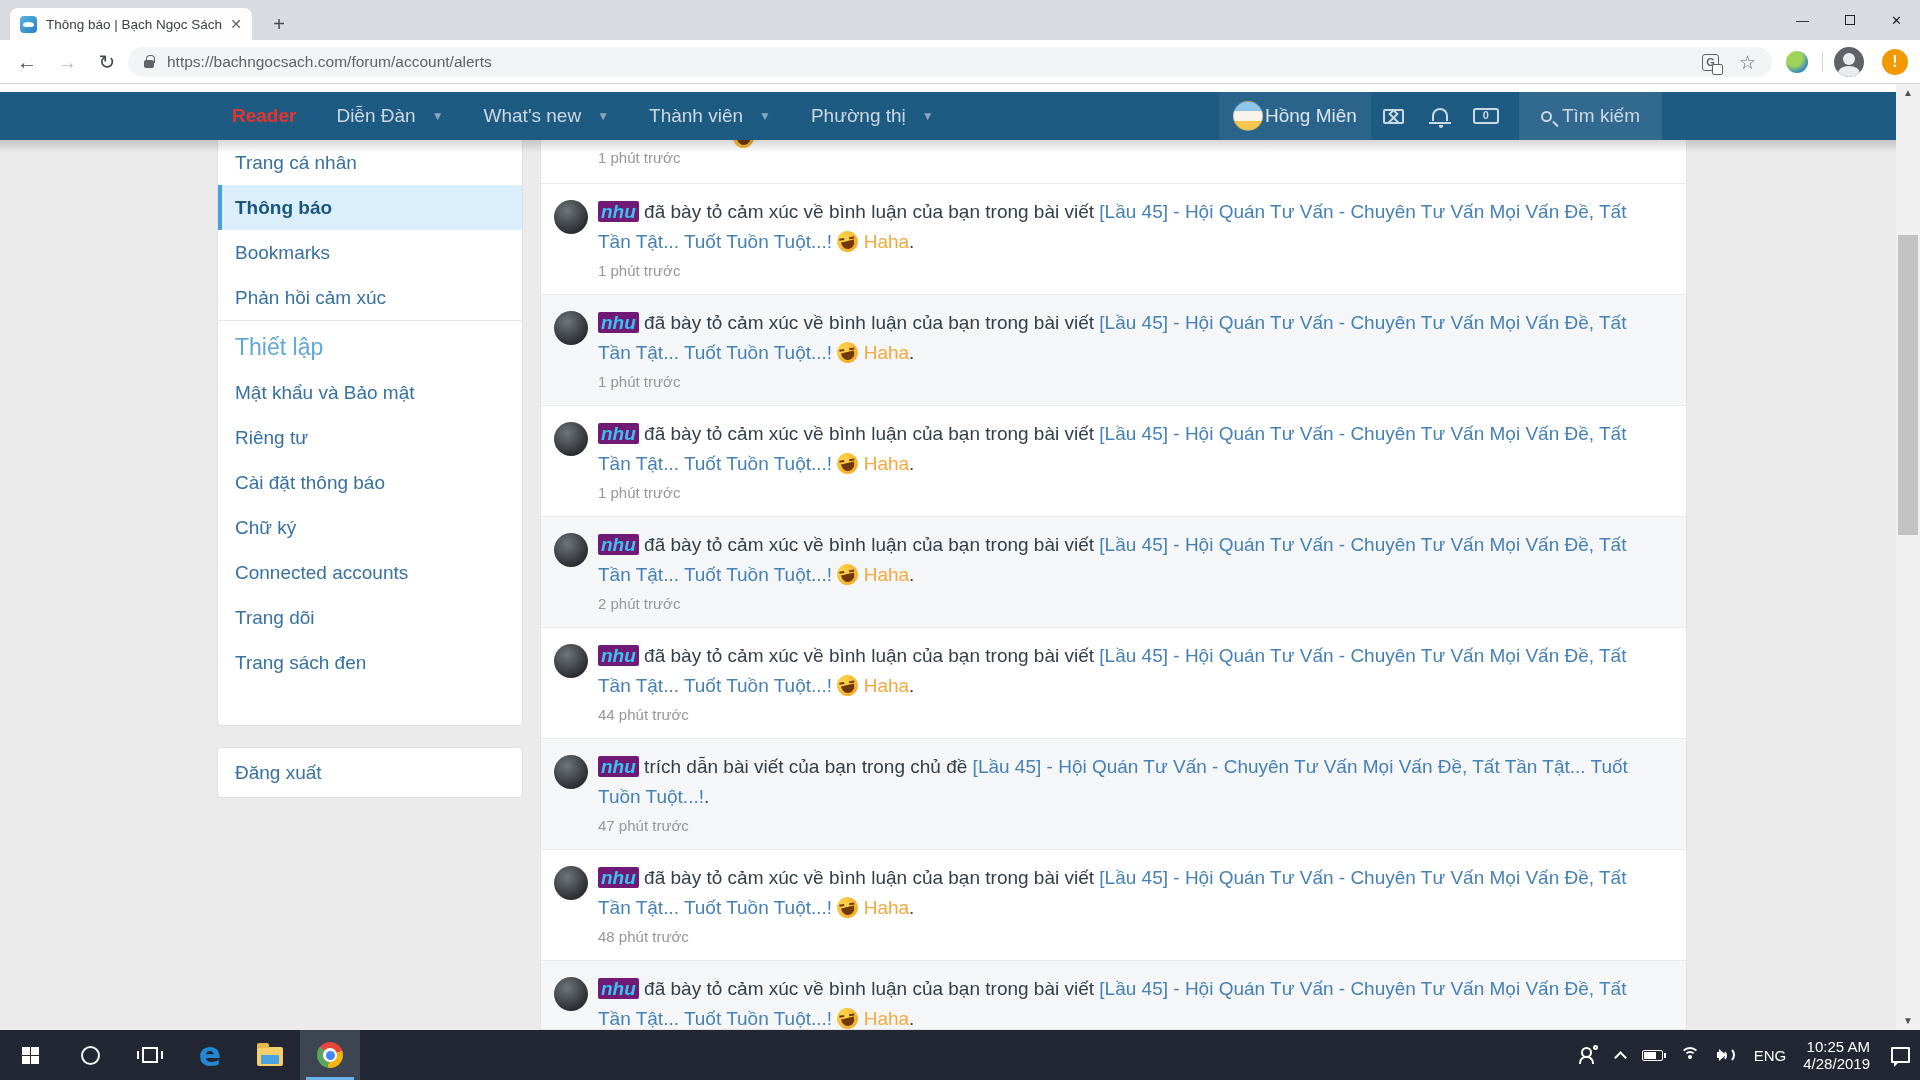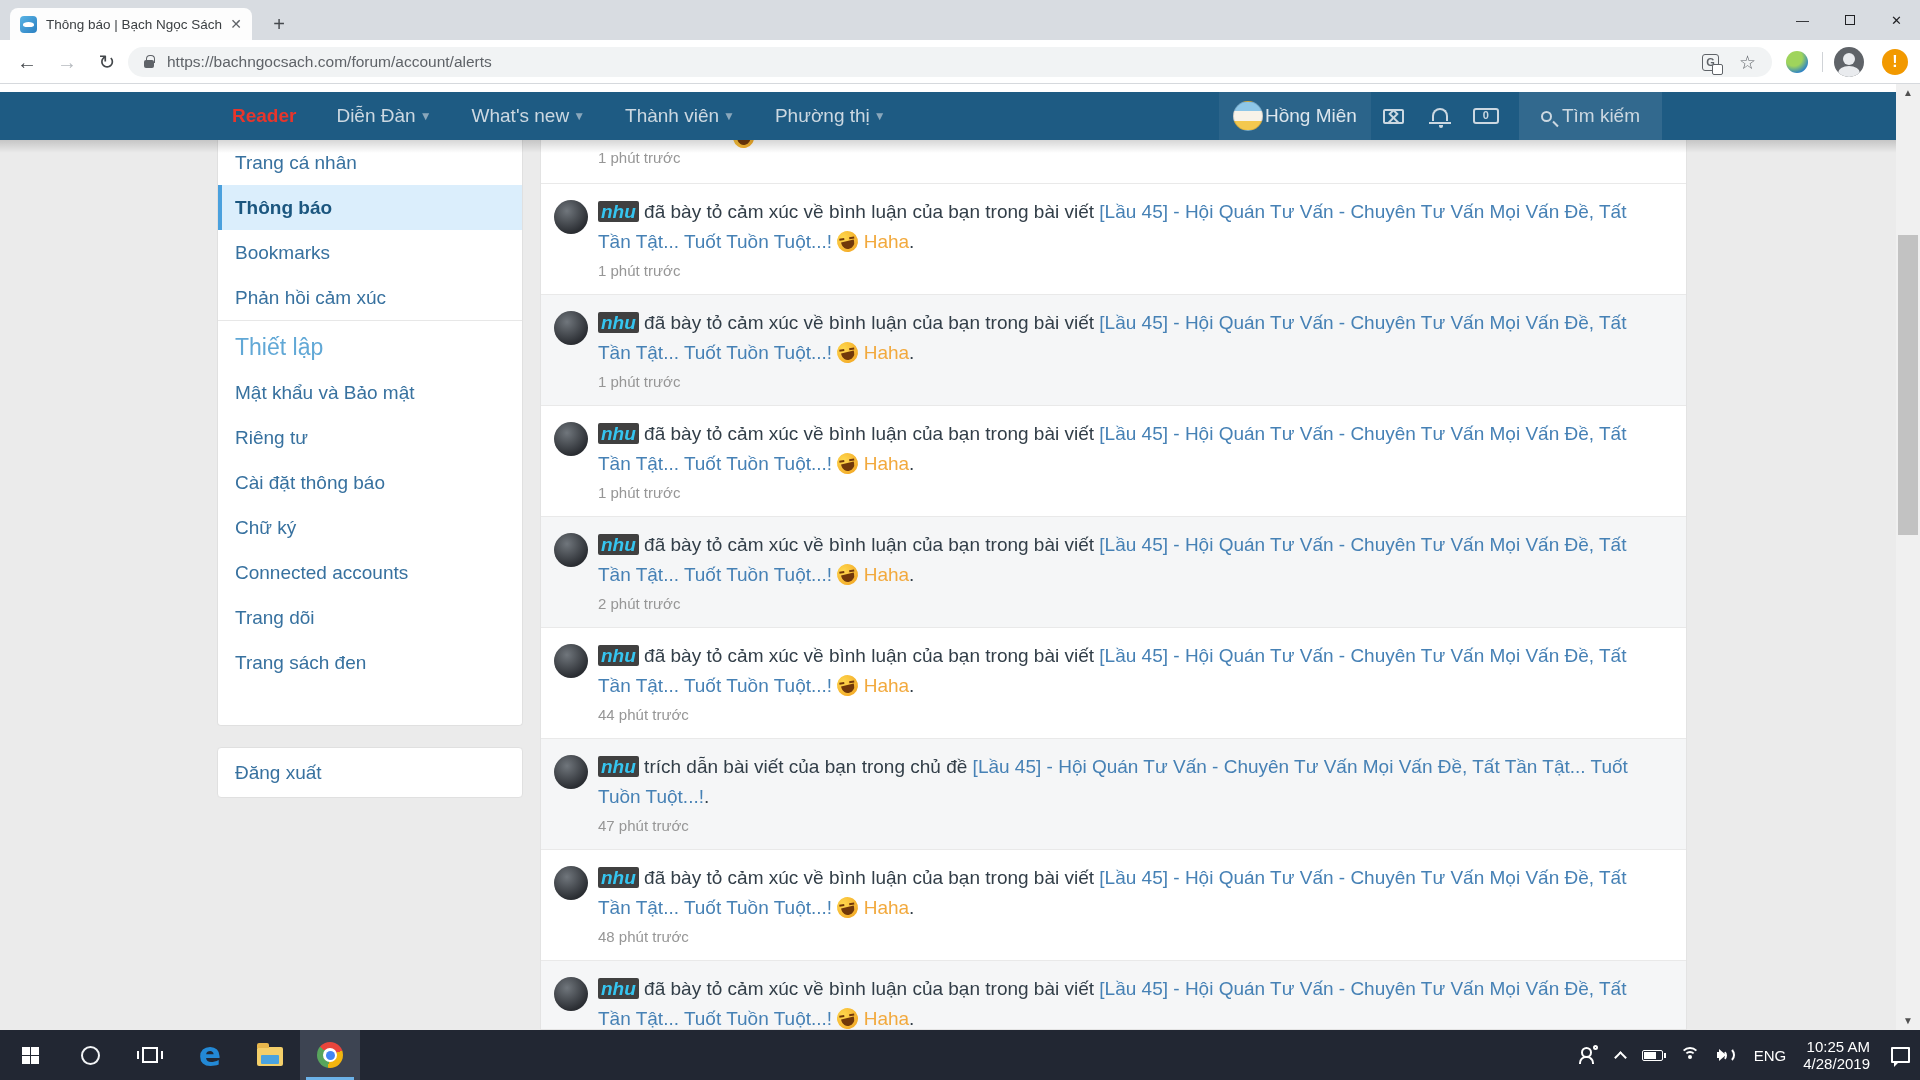--- a/index.html
+++ b/index.html
@@ -54,21 +54,21 @@
     border-radius:50% 50% 0 0; background:#e9ebee; }
   .updatebadge { position:absolute; left:1882px; top:9px; width:26px; height:26px; border-radius:50%;
     background:#f29900; color:#fff; font-weight:bold; font-size:16px; text-align:center; line-height:26px; }
 
   
   .pagetop-white { position:absolute; top:84px; left:0; width:1896px; height:8px; background:#ffffff; }
   .sitenav { position:absolute; top:92px; left:0; width:1896px; height:48px; background:#1e5b83;
     display:flex; align-items:center; color:#ccd8e1; font-size:19px; }
   .nav-left { display:flex; align-items:center; gap:40px; padding-left:232px; }
   .brand { color:#e8352b; font-weight:bold; }
-  .nav-item { display:flex; align-items:center; gap:4px; }
+  .nav-item { display:flex; align-items:center; gap:16px; }
   .chev { font-size:12px; color:#8aa7bb; }
   .nav-right { position:absolute; right:234px; top:0; height:48px; display:flex; align-items:center; }
   .userblock { display:flex; align-items:center; gap:2px; padding:1px 14px; height:48px;
     background:rgba(255,255,255,0.06); }
   .user-avatar { width:30px; height:30px; border-radius:50%;
     background:linear-gradient(#8ec7e8 0 32%, #f8f3e9 32% 68%, #f4c84f 68%); border:1px solid rgba(0,0,0,.15); }
   .user-name { color:#dde6ed; }
   .nav-ico { width:46px; height:48px; display:flex; align-items:center; justify-content:center; position:relative; }
   .envelope { width:21px; height:15px; border:2px solid #ccd8e1; border-radius:2px; position:relative; overflow:hidden; }
   .envelope::before, .envelope::after { content:""; position:absolute; top:-6px; width:14px; height:14px;
@@ -106,21 +106,21 @@
   .main { position:absolute; left:540px; top:140px; width:1147px; height:890px; background:#fff;
     border:1px solid #e3e3e3; border-top:0; overflow:hidden; }
   .partial-row { position:relative; height:43px; overflow:hidden; }
   .partial-row .p-time { position:absolute; left:57px; top:9px; font-size:15px; color:#969696; }
   .partial-row .emj { position:absolute; left:192px; top:-13px; }
   .alert-row { position:relative; height:111px; border-top:1px solid #e9e9e9; padding:13px 30px 0 57px; }
   .alert-row.shaded { background:#f5f6f7; }
   .n-avatar { position:absolute; left:13px; top:16px; width:34px; height:34px; border-radius:50%;
     background:radial-gradient(circle at 38% 32%, #70767c, #2a2d32 72%); }
   .n-text { font-size:19px; line-height:30px; color:#323e48; max-width:1062px; }
-  .username { color:#35c5f0; background:#404040; font-weight:bold; font-style:italic; padding:0 3px;
+  .username { color:#35c5f0; background:#701a75; font-weight:bold; font-style:italic; padding:0 3px;
     border-radius:2px; }
   .thread-link { color:#4681b5; }
   .reaction { color:#f2a93d; }
   .n-time { font-size:15px; color:#969696; margin-top:5px; }
   .emj { display:inline-block; width:21px; height:21px; border-radius:50%; vertical-align:-4px;
     background:radial-gradient(circle at 35% 30%, #ffd84d, #f09f1f); transform:rotate(-14deg); position:relative; }
   .emj::before { content:""; position:absolute; left:4px; top:10px; width:13px; height:8px;
     background:#71380a; border-radius:0 0 11px 11px; }
   .emj::after { content:""; position:absolute; left:3px; top:6px; width:5px; height:2px; background:#71380a;
     box-shadow:10px 0 #71380a; transform:rotate(6deg); }

